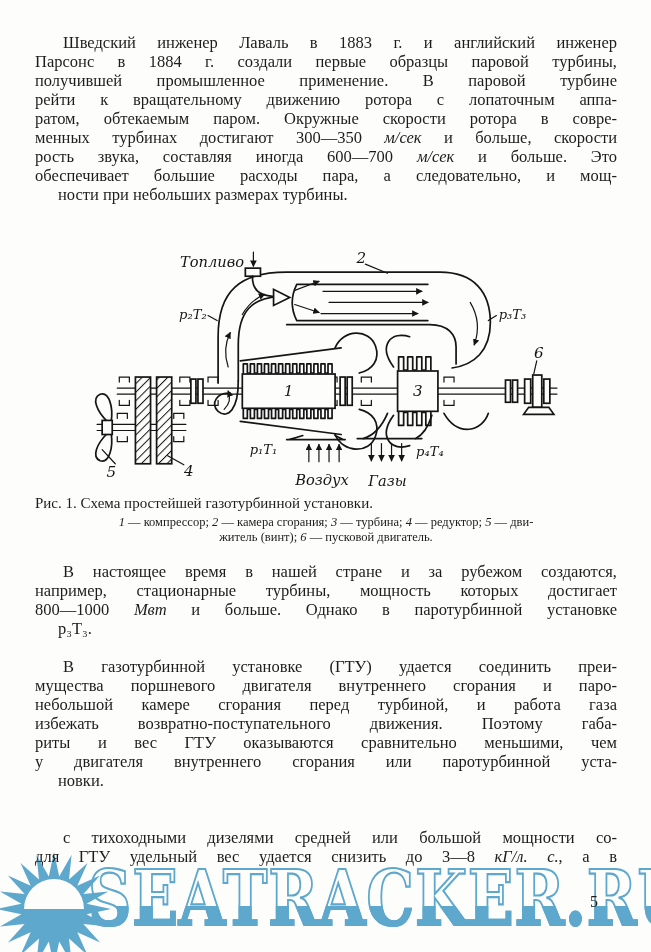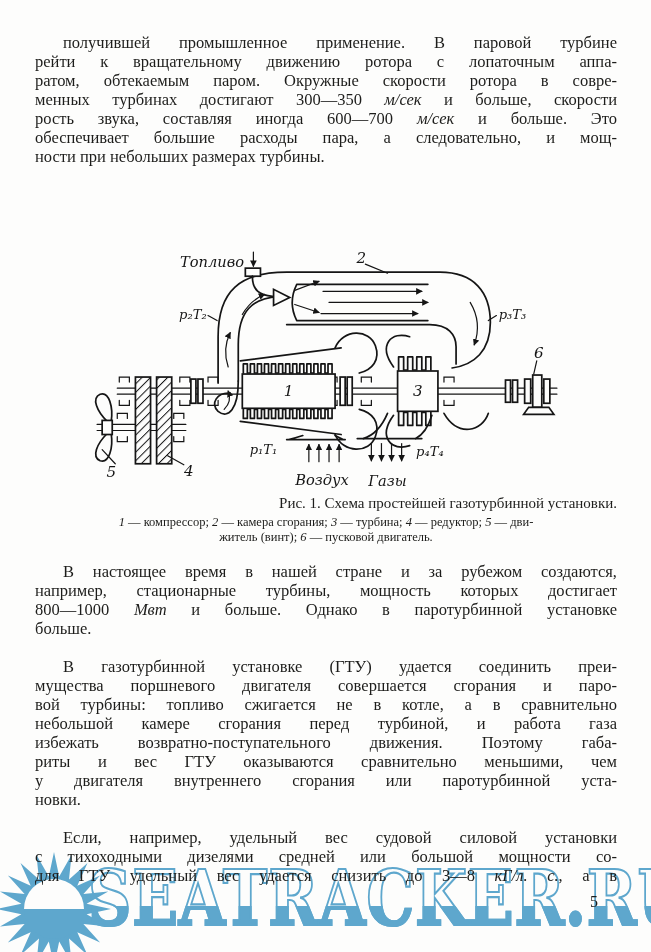--- a/index.html
+++ b/index.html
@@ -4,26 +4,26 @@
 <style>
   html,body{margin:0;padding:0;}
   body{width:651px;height:952px;background:#ffffff;overflow:hidden;position:relative;
        font-family:"Liberation Serif","DejaVu Serif",serif;color:#1d1d1b;}
   .page{position:absolute;inset:0;background:#fdfdfc;overflow:hidden;}
 
   
   .para{position:absolute;width:582px;left:35px;font-size:16.5px;line-height:19px;z-index:2;}
   .tline{text-align:justify;text-align-last:justify;white-space:nowrap;}
   .para .tline:first-child{text-indent:28px;}
-  [data-justify-last="false"] .tline:last-child{text-align-last:left;}
+  [data-justify-last="false"] .tline:last-child{text-align-last:left;margin-left:23px;}
 
   
   .fig{position:absolute;left:88px;top:250px;width:476px;height:242px;z-index:2;}
   .fig svg{width:100%;height:100%;}
-  .cap-title{position:absolute;left:35px;top:494px;width:582px;text-align:right;
+  .cap-title{position:absolute;left:35px;top:494px;width:582px;text-align:left;
              font-size:15px;line-height:18px;z-index:2;}
   .legend{position:absolute;left:55px;top:515px;width:542px;font-size:12.5px;line-height:15px;z-index:2;}
   .legend .tline{text-align:left;text-align-last:center;}
 
   
   .dln{fill:none;stroke:#151515;stroke-width:1.7;stroke-linecap:round;stroke-linejoin:round;}
   .dthin{fill:none;stroke:#151515;stroke-width:1.2;stroke-linecap:round;}
   .dfill{fill:#fdfdfc;stroke:#151515;stroke-width:1.7;}
   .dlabel{font-family:"DejaVu Serif",serif;font-style:italic;font-size:13px;fill:#151515;}
   .dword{font-family:"DejaVu Serif",serif;font-style:italic;font-size:14.5px;fill:#151515;}
@@ -47,20 +47,22 @@
 
   <svg class="wm wm-sun" viewBox="0 0 116 116">
     <polygon points="58.0,1.0 63.2,25.4 75.6,3.8 73.0,28.6 91.5,11.9 81.3,34.7 104.1,24.5 87.4,43.0 112.2,40.4 90.6,52.8 115.0,58.0 90.6,63.2 112.2,75.6 87.4,73.0 104.1,91.5 81.3,81.3 91.5,104.1 73.0,87.4 75.6,112.2 63.2,90.6 58.0,115.0 52.8,90.6 40.4,112.2 43.0,87.4 24.5,104.1 34.7,81.3 11.9,91.5 28.6,73.0 3.8,75.6 25.4,63.2 1.0,58.0 25.4,52.8 3.8,40.4 28.6,43.0 11.9,24.5 34.7,34.7 24.5,11.9 43.0,28.6 40.4,3.8 52.8,25.4" fill="#5ea7cd"></polygon>
     <path d="M28,58 A30,30 0 0 1 88,58 Z" fill="#fdfdfc"></path>
     <path d="M28,58 A30,30 0 0 0 88,58 Z" fill="#5ea7cd"></path>
   </svg>
 
   <div class="wm wm-text">SEATRACKER.RU</div>
 
   <div class="para" style="top:33px" data-justify-last="false">
+      <div class="tline">Шведский инженер Лаваль в 1883 г. и английский инженер</div>
+      <div class="tline">Парсонс в 1884 г. создали первые образцы паровой турбины,</div>
       <div class="tline">получившей промышленное применение. В паровой турбине</div>
       <div class="tline">рейти к вращательному движению ротора с лопаточным аппа-</div>
       <div class="tline">ратом, обтекаемым паром. Окружные скорости ротора в совре-</div>
       <div class="tline">менных турбинах достигают 300—350 <i>м/сек</i> и больше, скорости</div>
       <div class="tline">рость звука, составляя иногда 600—700 <i>м/сек</i> и больше. Это</div>
       <div class="tline">обеспечивает большие расходы пара, а следовательно, и мощ-</div>
       <div class="tline">ности при небольших размерах турбины.</div>
     </div>
 
   <div class="fig">
@@ -203,33 +205,31 @@
   <div class="cap-title">Рис. 1. Схема простейшей газотурбинной установки.</div>
   <div class="legend">
       <div class="tline"><i>1</i> — компрессор; <i>2</i> — камера сгорания; <i>3</i> — турбина; <i>4</i> — редуктор; <i>5</i> — дви-</div>
       <div class="tline">житель (винт); <i>6</i> — пусковой двигатель.</div>
     </div>
 
   <div class="para" style="top:562px" data-justify-last="false">
       <div class="tline">В настоящее время в нашей стране и за рубежом создаются,</div>
       <div class="tline">например, стационарные турбины, мощность которых достигает</div>
       <div class="tline">800—1000 <i>Мвт</i> и больше. Однако в паротурбинной установке</div>
-      <div class="tline">больше.</div>
+      <div class="tline">p₃T₃.</div>
     </div>
   <div class="para" style="top:657px" data-justify-last="false">
       <div class="tline">В газотурбинной установке (ГТУ) удается соединить преи-</div>
-      <div class="tline">мущества поршневого двигателя совершается сгорания и паро-</div>
-      <div class="tline">вой турбины: топливо сжигается не в котле, а в сравнительно</div>
+      <div class="tline">мущества поршневого двигателя внутреннего сгорания и паро-</div>
       <div class="tline">небольшой камере сгорания перед турбиной, и работа газа</div>
       <div class="tline">избежать возвратно-поступательного движения. Поэтому габа-</div>
       <div class="tline">риты и вес ГТУ оказываются сравнительно меньшими, чем</div>
       <div class="tline">у двигателя внутреннего сгорания или паротурбинной уста-</div>
       <div class="tline">новки.</div>
     </div>
   <div class="para" style="top:828px" data-justify-last="true">
-      <div class="tline">Если, например, удельный вес судовой силовой установки</div>
       <div class="tline">с тихоходными дизелями средней или большой мощности со-</div>
       <div class="tline">для ГТУ удельный вес удается снизить до 3—8 <i>кГ/л. с.</i>, а в</div>
     </div>
 
   <div class="page-num">5</div>
 
 </div>
 
 </body></html>

